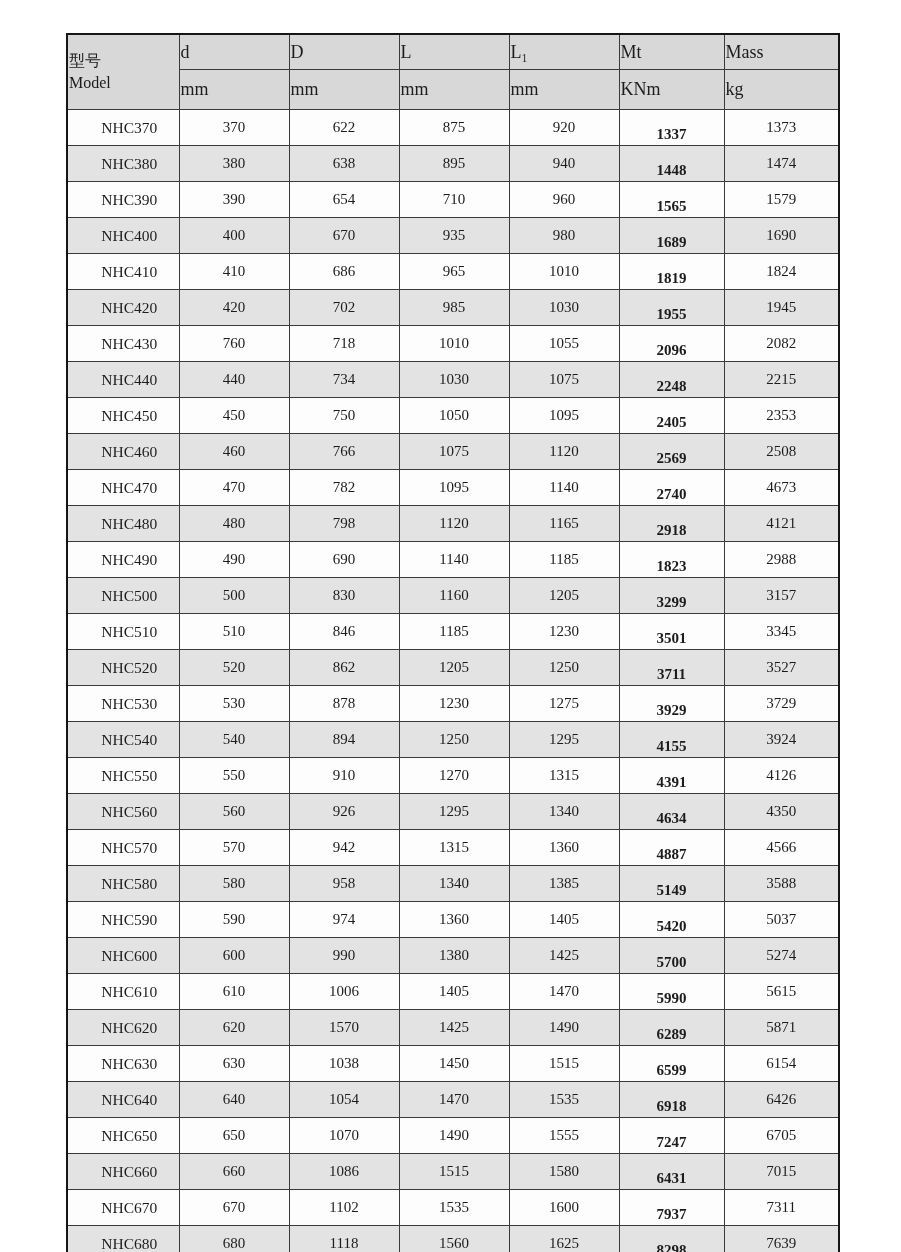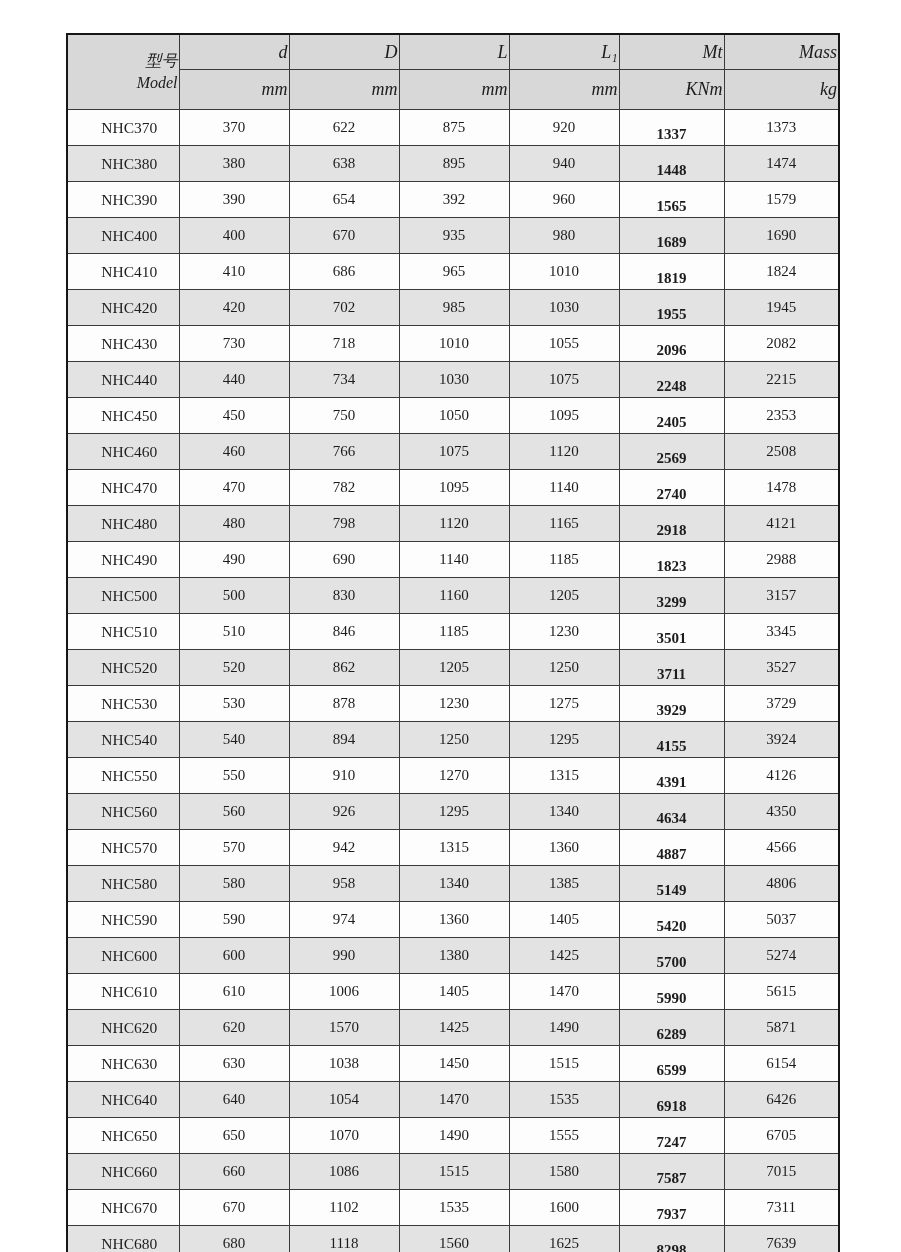--- a/index.html
+++ b/index.html
@@ -26,23 +26,22 @@
     table-layout:fixed;
   }
   table.spec, table.spec th, table.spec td{
     border:1px solid var(--border_color);
   }
   table.spec{border:2px solid var(--outer_border);}
   th{
     background:var(--header_bg);
     font-weight:normal;
     font-size:18px;
-    text-align:right;
+    text-align:left;
     vertical-align:middle;
-    font-style:italic;
   }
   thead tr.units-row th{height:37px;}
   thead tr.top-row th{height:32px;}
   th.model-head{font-size:16px;line-height:1.35;}
   tbody td{
     height:33px;
     text-align:center;
     vertical-align:middle;
     font-size:15px;
     padding:0;
@@ -110,21 +109,21 @@
         <td>638</td>
         <td>895</td>
         <td>940</td>
         <td class="mt-cell">1448</td>
         <td>1474</td>
       </tr>
       <tr>
         <td class="model-col">NHC390</td>
         <td>390</td>
         <td>654</td>
-        <td>392</td>
+        <td>710</td>
         <td>960</td>
         <td class="mt-cell">1565</td>
         <td>1579</td>
       </tr>
       <tr class="shaded">
         <td class="model-col">NHC400</td>
         <td>400</td>
         <td>670</td>
         <td>935</td>
         <td>980</td>
@@ -144,21 +143,21 @@
         <td class="model-col">NHC420</td>
         <td>420</td>
         <td>702</td>
         <td>985</td>
         <td>1030</td>
         <td class="mt-cell">1955</td>
         <td>1945</td>
       </tr>
       <tr>
         <td class="model-col">NHC430</td>
-        <td>730</td>
+        <td>760</td>
         <td>718</td>
         <td>1010</td>
         <td>1055</td>
         <td class="mt-cell">2096</td>
         <td>2082</td>
       </tr>
       <tr class="shaded">
         <td class="model-col">NHC440</td>
         <td>440</td>
         <td>734</td>
@@ -185,21 +184,21 @@
         <td class="mt-cell">2569</td>
         <td>2508</td>
       </tr>
       <tr>
         <td class="model-col">NHC470</td>
         <td>470</td>
         <td>782</td>
         <td>1095</td>
         <td>1140</td>
         <td class="mt-cell">2740</td>
-        <td>1478</td>
+        <td>4673</td>
       </tr>
       <tr class="shaded">
         <td class="model-col">NHC480</td>
         <td>480</td>
         <td>798</td>
         <td>1120</td>
         <td>1165</td>
         <td class="mt-cell">2918</td>
         <td>4121</td>
       </tr>
@@ -284,21 +283,21 @@
         <td class="mt-cell">4887</td>
         <td>4566</td>
       </tr>
       <tr class="shaded">
         <td class="model-col">NHC580</td>
         <td>580</td>
         <td>958</td>
         <td>1340</td>
         <td>1385</td>
         <td class="mt-cell">5149</td>
-        <td>4806</td>
+        <td>3588</td>
       </tr>
       <tr>
         <td class="model-col">NHC590</td>
         <td>590</td>
         <td>974</td>
         <td>1360</td>
         <td>1405</td>
         <td class="mt-cell">5420</td>
         <td>5037</td>
       </tr>
@@ -355,21 +354,21 @@
         <td>1555</td>
         <td class="mt-cell">7247</td>
         <td>6705</td>
       </tr>
       <tr class="shaded">
         <td class="model-col">NHC660</td>
         <td>660</td>
         <td>1086</td>
         <td>1515</td>
         <td>1580</td>
-        <td class="mt-cell">7587</td>
+        <td class="mt-cell">6431</td>
         <td>7015</td>
       </tr>
       <tr>
         <td class="model-col">NHC670</td>
         <td>670</td>
         <td>1102</td>
         <td>1535</td>
         <td>1600</td>
         <td class="mt-cell">7937</td>
         <td>7311</td>

